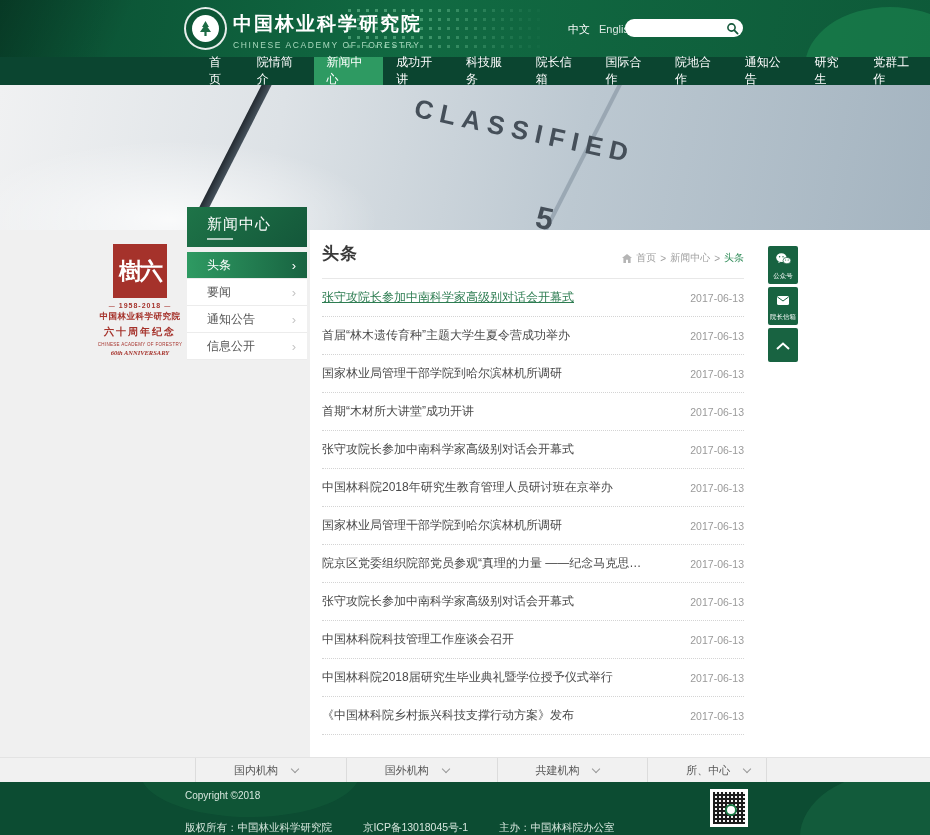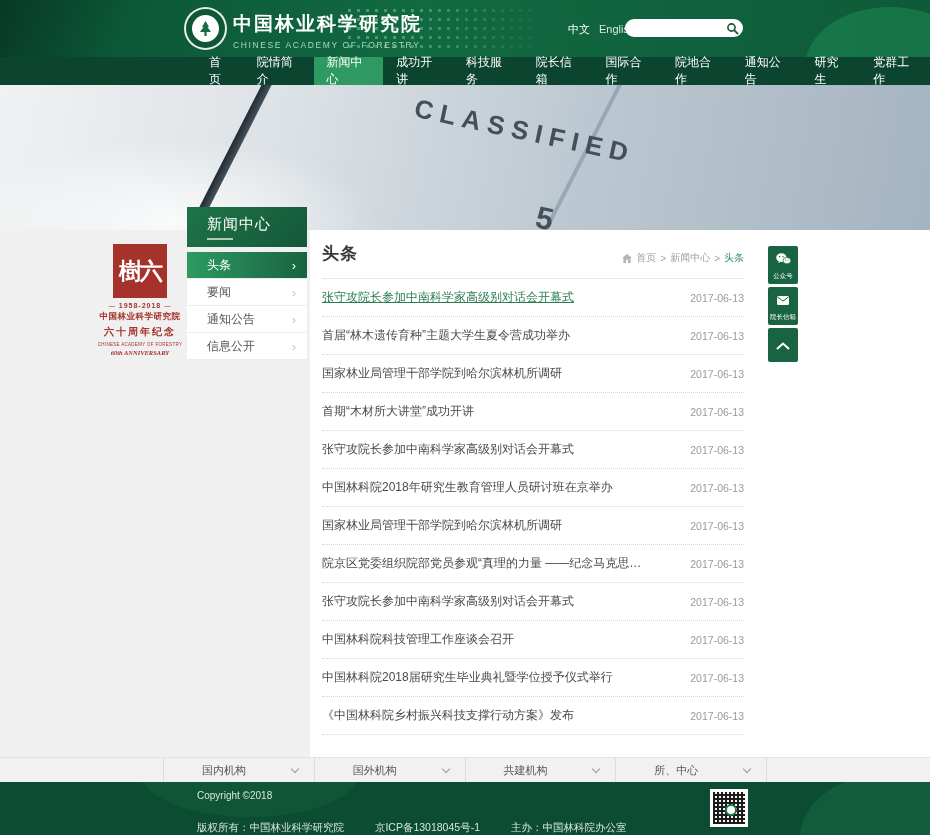--- a/index.html
+++ b/index.html
@@ -97,29 +97,29 @@
   
   .float-tools { position:absolute; left:768px; top:16px; width:30px; }
   .tool { width:30px; background:#186341; border-radius:2px; color:#fff; text-align:center; padding:5px 0 3px; margin-bottom:3px; cursor:pointer; }
   .tool .lbl { display:block; font-size:7px; margin-top:2px; transform:scale(.92); letter-spacing:0; white-space:nowrap; }
   .tool.top { padding:8px 0; }
 
   
   .footer-links { position:absolute; bottom:53px; left:0; right:0; height:25px; background:#f1f1f1; border-top:1px solid #e3e3e3; display:flex; justify-content:center; }
   .fl-wrap { display:flex; width:604px; height:100%; }
   .fl-item { flex:1; display:flex; align-items:center; justify-content:space-between; padding:0 16px 0 38px;
-    border-left:1px solid #dcdcdc; font-size:11px; color:#555; text-decoration:none; }
+    border-left:1px solid #dcdcdc; font-size:11px; color:#555; text-decoration:none;margin-left:32px; }
   .fl-item:last-child { border-right:1px solid #dcdcdc; }
   .fl-chev { width:6px; height:6px; border-right:1px solid #999; border-bottom:1px solid #999; transform:rotate(45deg); margin-top:-3px; }
 
   
   .footer { position:absolute; bottom:0; left:0; right:0; height:53px; background:#0c4c32; overflow:hidden; }
   .footer::before { content:""; position:absolute; left:140px; top:-55px; width:220px; height:90px; border-radius:50%; background:#135c3b; opacity:.55; }
   .footer::after { content:""; position:absolute; right:-60px; top:-10px; width:190px; height:130px; border-radius:50%; background:#15633f; opacity:.7; }
-  .foot-text { position:absolute; left:197px; top:8px; color:#d7e7de; font-size:10px; z-index:2; }
+  .foot-text { position:absolute; left:185px; top:8px; color:#d7e7de; font-size:10px; z-index:2; }
   .foot-text .row2 { margin-top:20px; font-size:10.5px; }
   .foot-text .row2 span { margin-right:28px; }
   .qr { position:absolute; left:710px; top:7px; width:38px; height:38px; background:#fff; padding:3px; z-index:2; }
   .qr .px { width:100%; height:100%; position:relative;
     background-image:
       repeating-linear-gradient(0deg,#1c1c1c 0 2px,transparent 2px 4px),
       repeating-linear-gradient(90deg,#1c1c1c 0 2px,#f4f4f4 2px 4px); }
   .qr .px::after { content:""; position:absolute; left:12px; top:12px; width:8px; height:8px; background:#fff; border-radius:50%; border:2px solid #1a7a45; }
 </style>
 </head>

